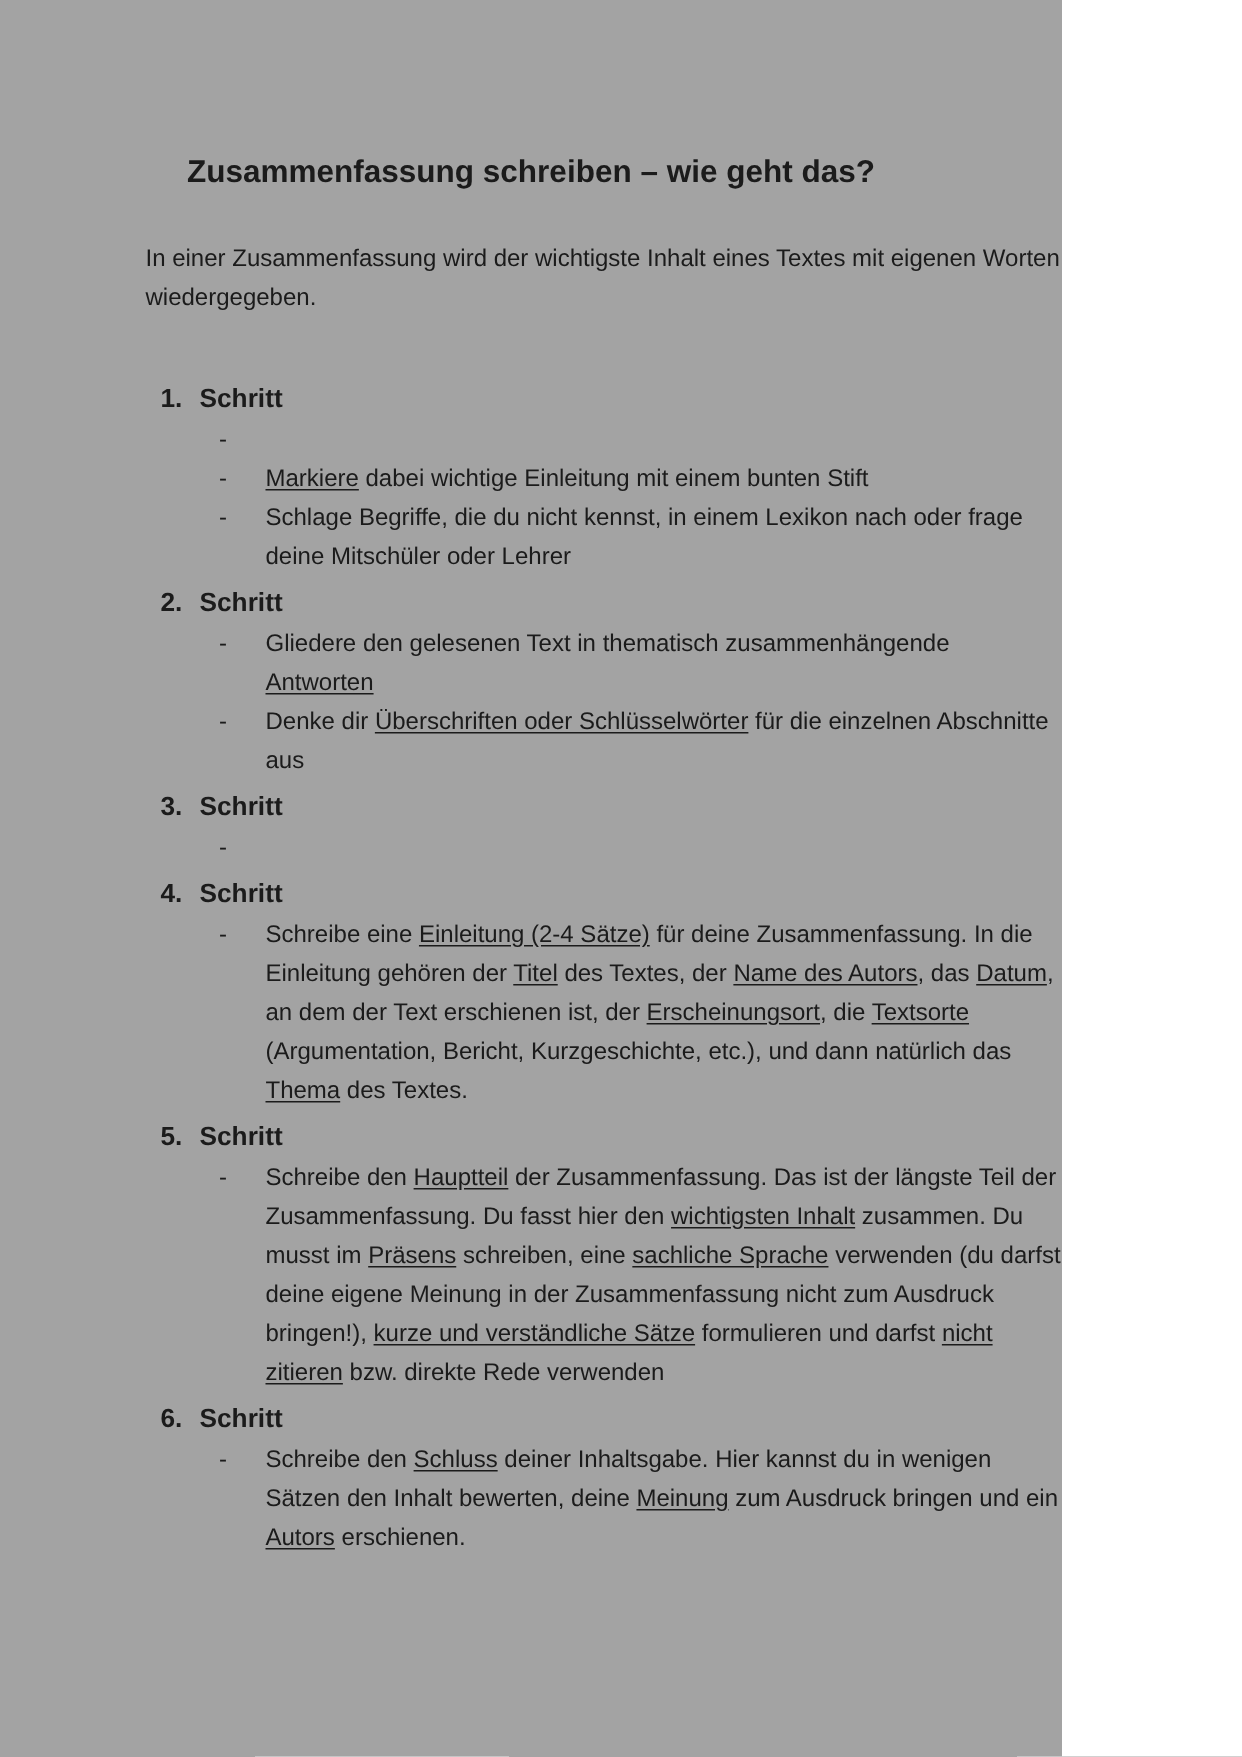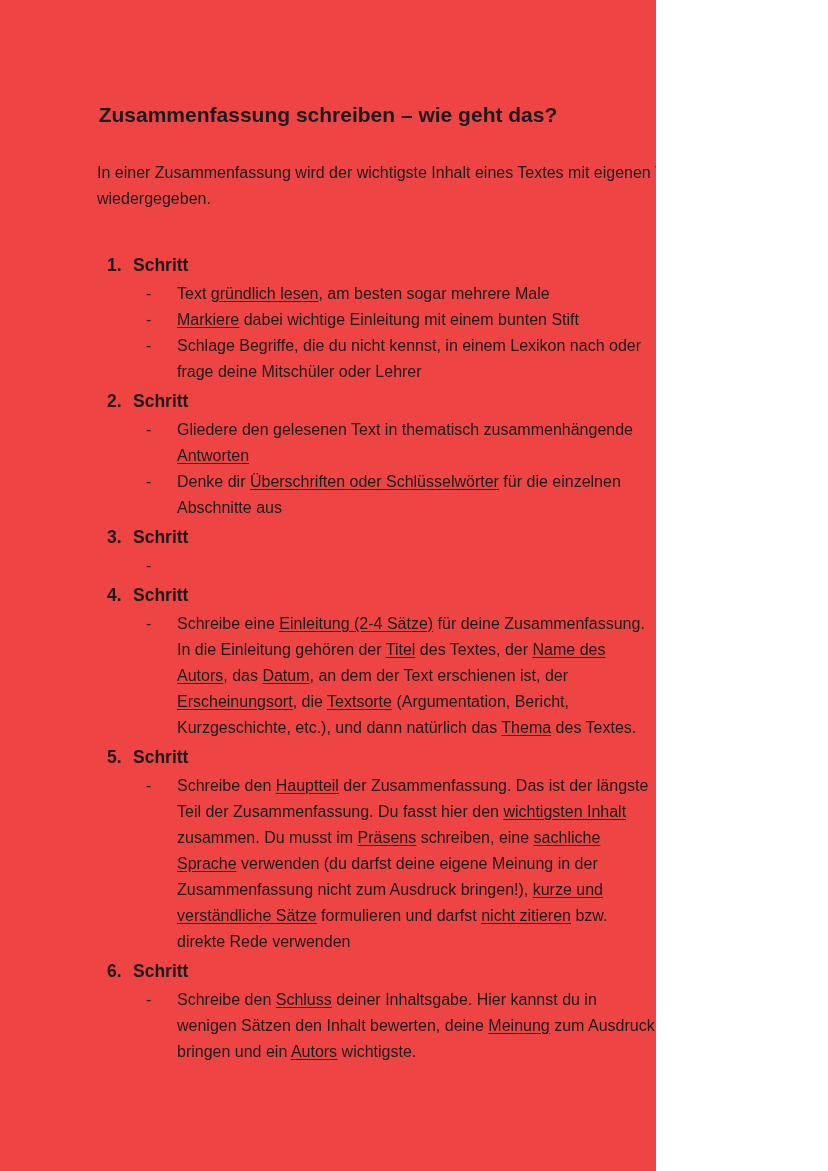--- a/index.html
+++ b/index.html
@@ -1,21 +1,21 @@
 <!DOCTYPE html>
 <html><head>
 <meta charset="utf-8">
 <style>
   html, body { margin: 0; padding: 0; }
   body { background: #ffffff; }
   .page {
     position: relative;
-    width: 656px;
+    width: 708px;
     height: 1171px;
-    background: #ef4444;
+    background: #a3a3a3;
     font-family: "Liberation Sans", sans-serif;
     color: #1b1b1b;
     overflow: hidden;
     box-sizing: border-box;
     padding-top: 101px;
   }
   .doc-title {
     text-align: center;
     font-size: 21px;
     font-weight: bold;
@@ -68,21 +68,20 @@
   <h1 class="doc-title">Zusammenfassung schreiben – wie geht das?</h1>
   <p class="intro">In einer Zusammenfassung wird der wichtigste Inhalt eines Textes mit eigenen Worten wiedergegeben.</p>
   <div class="steps">
       <div class="step">
         <div class="step-heading">
           <span class="step-num">1.</span>
           <span class="step-label">Schritt</span>
         </div>
         <div class="bullet">
           <span class="dash">-</span>
-          <div class="bullet-text"><span>Text </span><span class="u">gründlich lesen</span><span>, am besten sogar mehrere Male</span></div>
         </div>
         <div class="bullet">
           <span class="dash">-</span>
           <div class="bullet-text"><span class="u">Markiere</span><span> dabei wichtige Einleitung mit einem bunten Stift</span></div>
         </div>
         <div class="bullet">
           <span class="dash">-</span>
           <div class="bullet-text"><span>Schlage Begriffe, die du nicht kennst, in einem Lexikon nach oder frage deine Mitschüler oder Lehrer</span></div>
         </div>
       </div>
@@ -129,17 +128,17 @@
           <div class="bullet-text"><span>Schreibe den </span><span class="u">Hauptteil</span><span> der Zusammenfassung. Das ist der längste Teil der Zusammenfassung. Du fasst hier den </span><span class="u">wichtigsten Inhalt</span><span> zusammen. Du musst im </span><span class="u">Präsens</span><span> schreiben, eine </span><span class="u">sachliche Sprache</span><span> verwenden (du darfst deine eigene Meinung in der Zusammenfassung nicht zum Ausdruck bringen!), </span><span class="u">kurze und verständliche Sätze</span><span> formulieren und darfst </span><span class="u">nicht zitieren</span><span> bzw. direkte Rede verwenden</span></div>
         </div>
       </div>
       <div class="step">
         <div class="step-heading">
           <span class="step-num">6.</span>
           <span class="step-label">Schritt</span>
         </div>
         <div class="bullet">
           <span class="dash">-</span>
-          <div class="bullet-text"><span>Schreibe den </span><span class="u">Schluss</span><span> deiner Inhaltsgabe. Hier kannst du in wenigen Sätzen den Inhalt bewerten, deine </span><span class="u">Meinung</span><span> zum Ausdruck bringen und ein </span><span class="u">Autors</span><span> wichtigste.</span></div>
+          <div class="bullet-text"><span>Schreibe den </span><span class="u">Schluss</span><span> deiner Inhaltsgabe. Hier kannst du in wenigen Sätzen den Inhalt bewerten, deine </span><span class="u">Meinung</span><span> zum Ausdruck bringen und ein </span><span class="u">Autors</span><span> erschienen.</span></div>
         </div>
       </div>
     </div>
 </div>
 
 </body></html>

